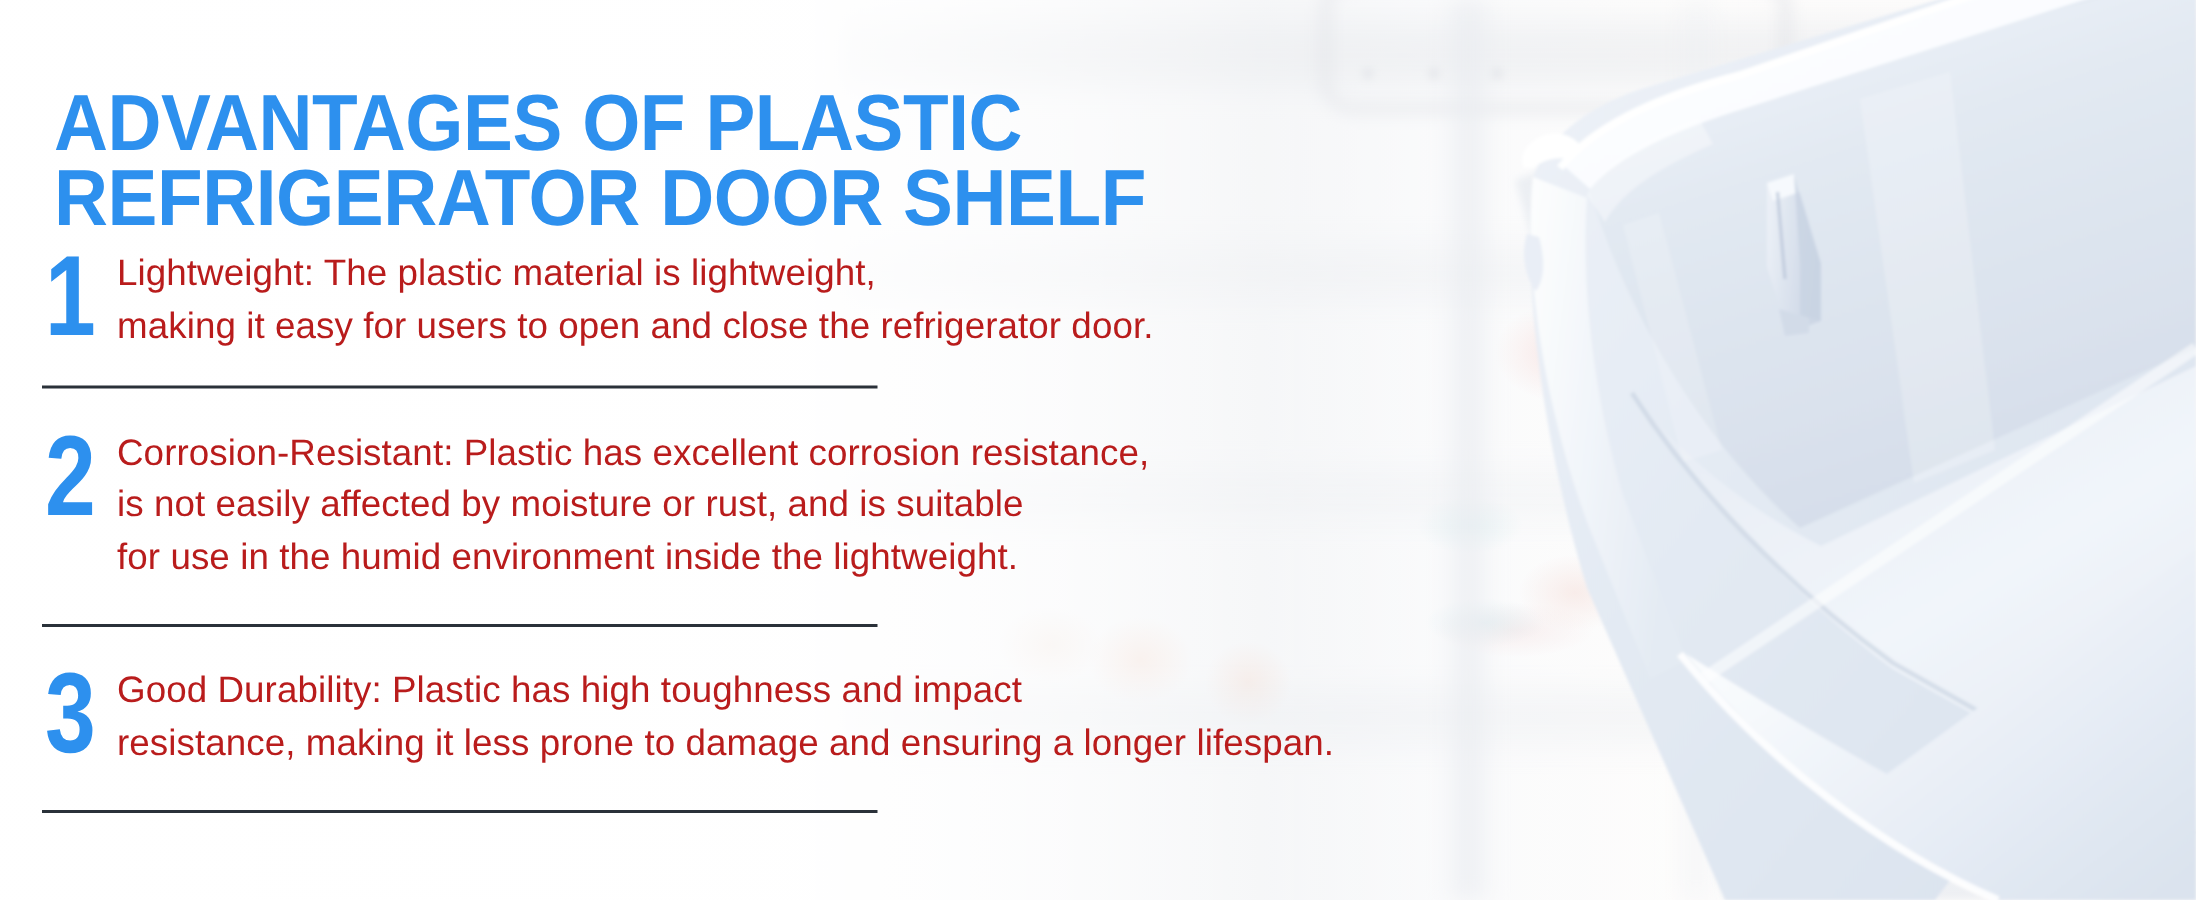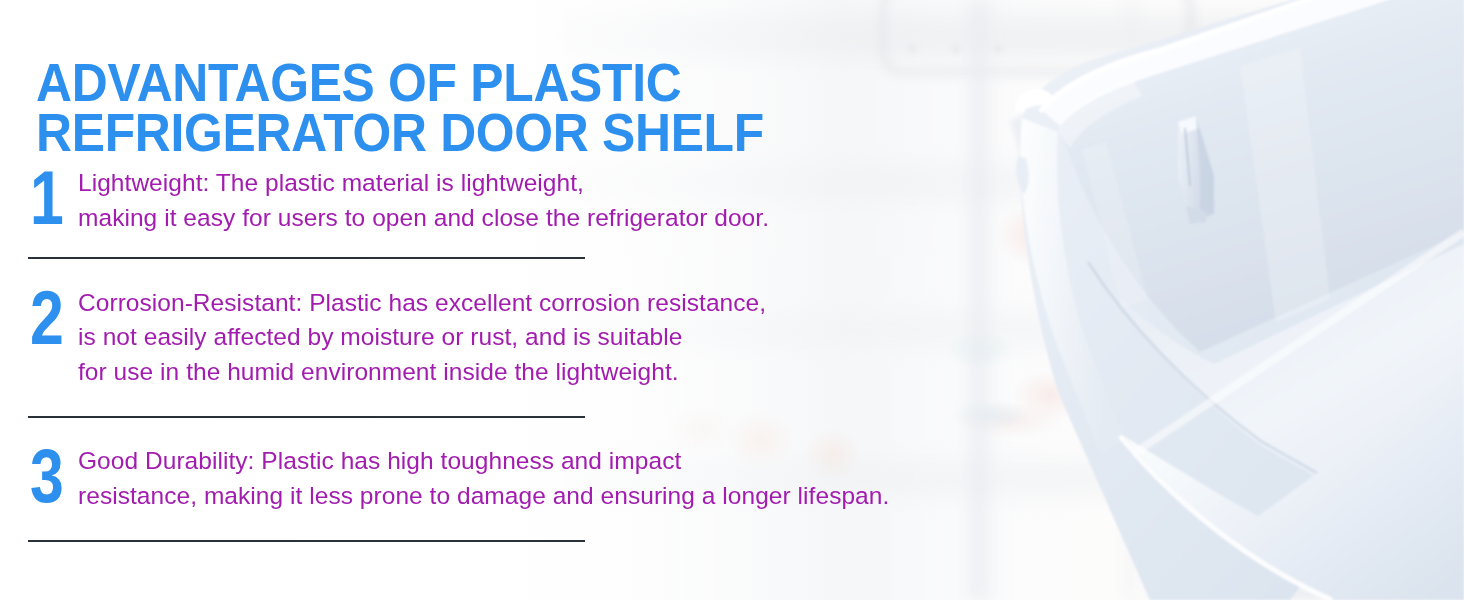--- a/index.html
+++ b/index.html
@@ -154,21 +154,21 @@
     font-size: 76px;
     line-height: 0.78;
     text-align: left;
     transform: scaleX(0.80);
     transform-origin: left top;
     padding-top: 2px;
   }
   .item-text {
     flex: 1 1 auto;
     margin-left: -8px;
-    color: #a21caf;
+    color: #b91c1c;
     font-family: "Liberation Sans", "DejaVu Sans", sans-serif;
     font-weight: 400;
     font-size: 24.5px;
     line-height: 1.42;
     white-space: pre-line;
     letter-spacing: 0.05px;
   }
   .divider {
     height: 2px;
     background: #2a3139;

